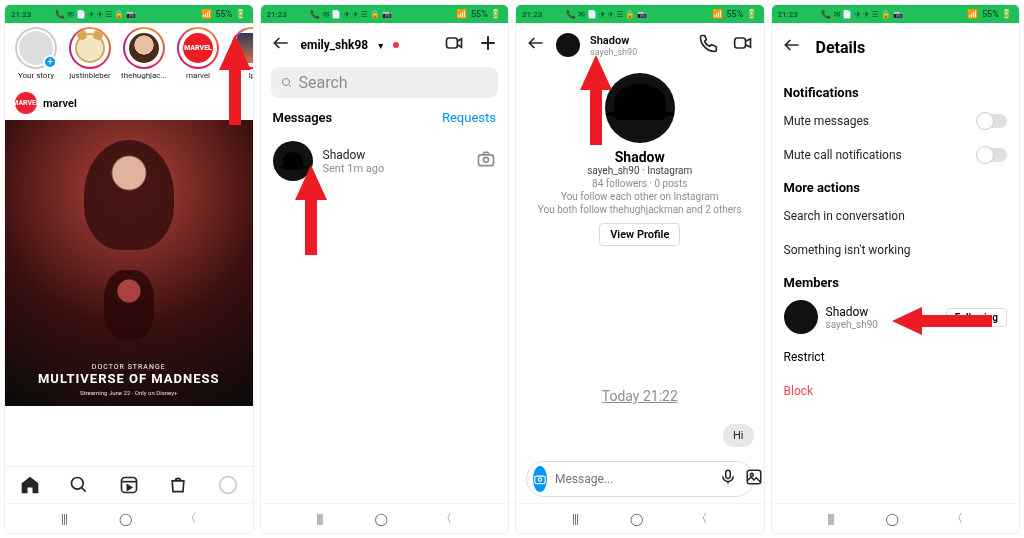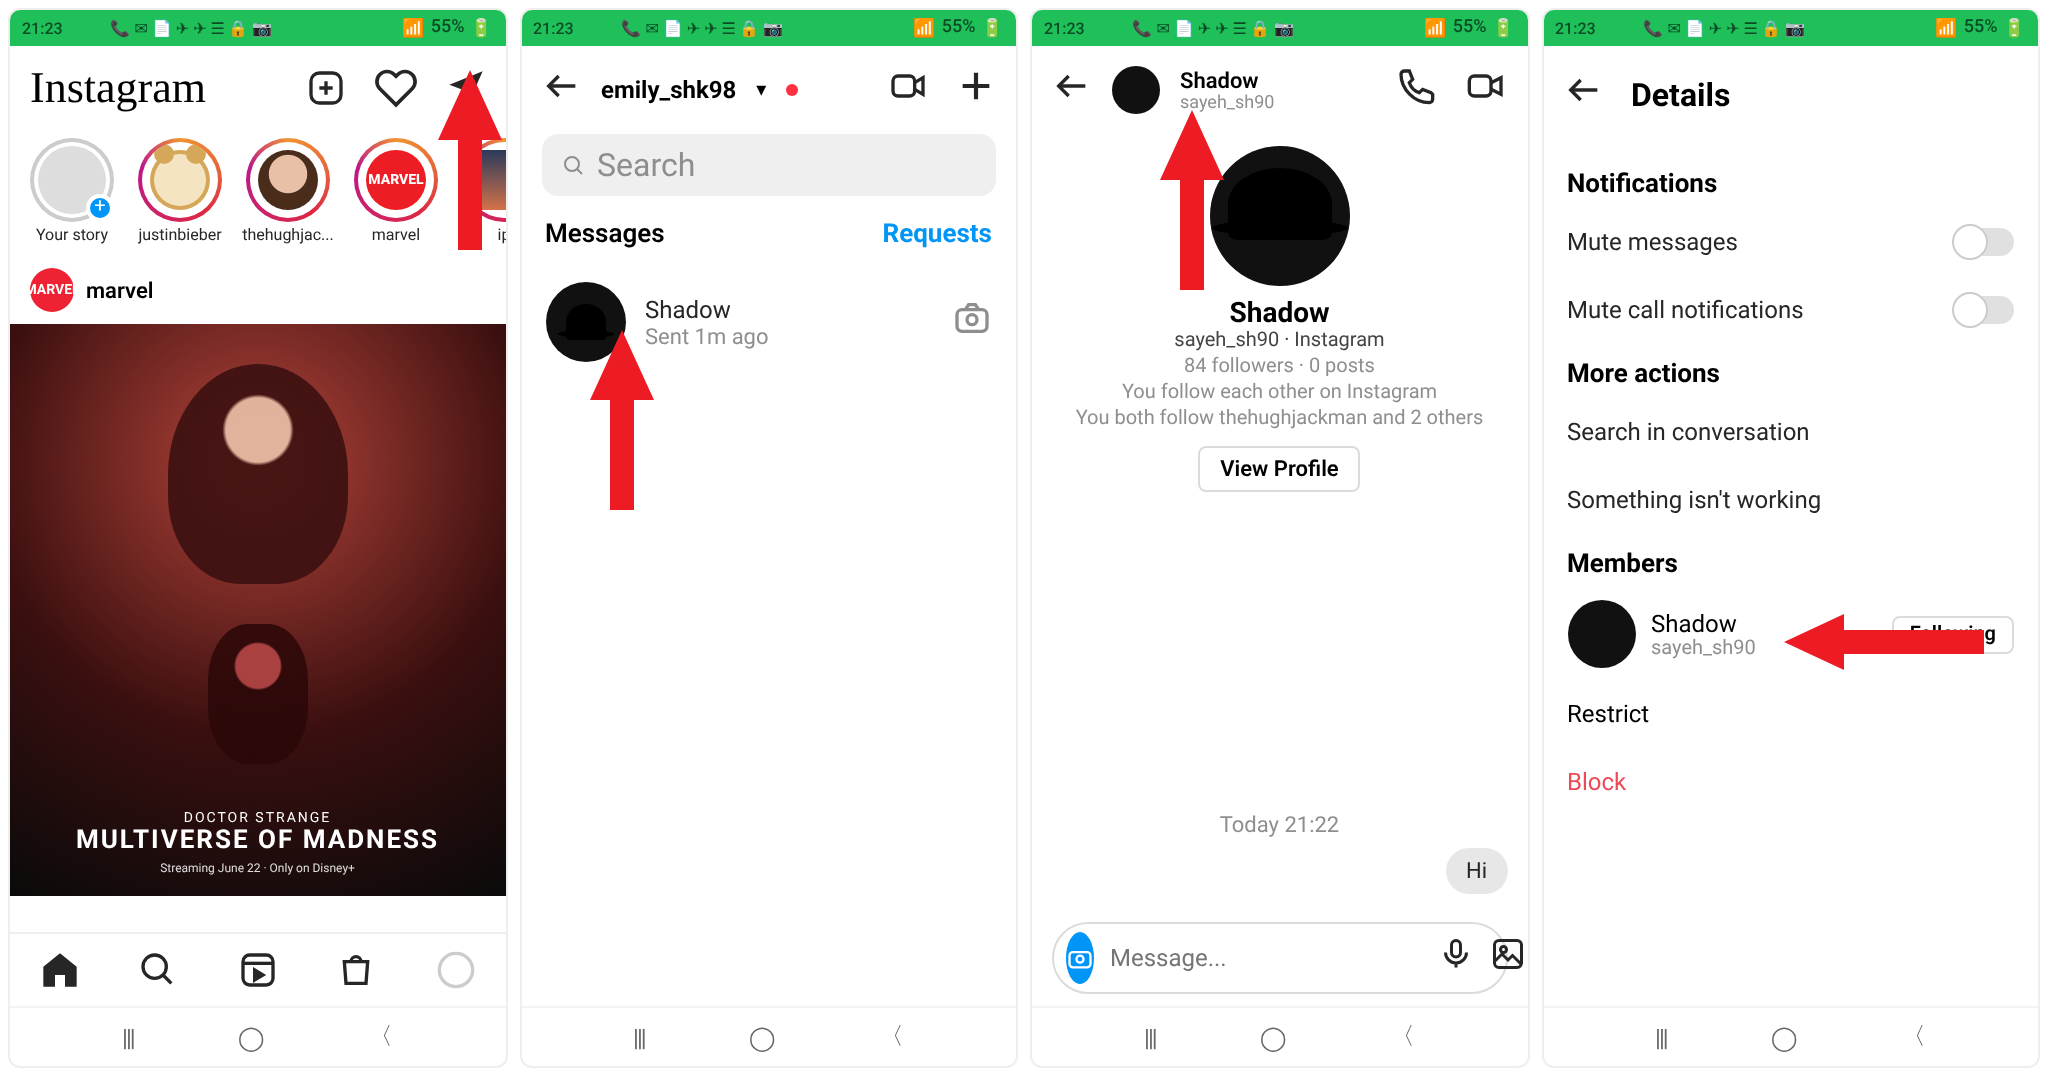--- a/index.html
+++ b/index.html
@@ -38,21 +38,21 @@
 
   
   .dm-head { display: flex; align-items: center; gap: 10px; padding: 10px; }
   .dm-user { font-size: 12px; font-weight: 700; }
   .dm-chev { font-size: 10px; }
   .dm-dot { width: 6px; height: 6px; background: #ff3040; border-radius: 50%; }
   .dm-head-icons { display: flex; gap: 14px; margin-left: auto; align-items: center; }
   .search-bar { margin: 0 10px 8px; background: #efefef; border-radius: 8px; padding: 6px 10px; display: flex; align-items: center; gap: 6px; color: #8e8e8e; font-size: 16px; }
   .msg-tabs { display: flex; justify-content: space-between; padding: 4px 12px 8px; }
   .msg-tab { font-size: 13px; font-weight: 600; }
-  .msg-tab.req { color: #0095f6; font-weight: 700; }
+  .msg-tab.req { color: #0095f6; font-weight: 400; }
   .msg-row { display: flex; align-items: center; gap: 10px; padding: 8px 12px; }
   .msg-avatar { width: 40px; height: 40px; border-radius: 50%; background: #111; display: flex; align-items: center; justify-content: center; }
   .msg-col { flex: 1; }
   .msg-name { font-size: 12px; color: #262626; }
   .msg-sub { font-size: 11px; color: #8e8e8e; }
   .camera-ic { color: #8e8e8e; }
 
   
   .chat-head { display: flex; align-items: center; gap: 10px; padding: 10px; }
   .chat-mini-av { width: 24px; height: 24px; border-radius: 50%; background: #111; }
@@ -61,21 +61,21 @@
   .chat-head-icons { display: flex; gap: 14px; margin-left: auto; }
   .chat-profile { display: flex; flex-direction: column; align-items: center; padding: 6px 20px 10px; text-align: center; }
   .chat-big-av { width: 70px; height: 70px; border-radius: 50%; background: #111; display: flex; align-items: center; justify-content: center; margin-bottom: 6px; }
   .hat { width: 52px; height: 36px; background: #000; border-radius: 50% 50% 10% 10%; position: relative; top: -6px; }
   .hat::after { content: ""; position: absolute; bottom: 2px; left: -8px; right: -8px; height: 8px; background: #000; border-radius: 50%; }
   .chat-prof-name { font-size: 14px; font-weight: 700; }
   .chat-prof-sub { font-size: 10px; color: #444; }
   .chat-prof-info { font-size: 10px; color: #8e8e8e; margin-top: 2px; }
   .view-prof-btn { margin-top: 8px; border: 1px solid #dbdbdb; border-radius: 4px; padding: 4px 10px; font-size: 11px; font-weight: 600; background: #fff; }
   .chat-body { flex: 1; display: flex; flex-direction: column; justify-content: flex-end; padding: 0 10px 6px; }
-  .chat-time { text-align: center; font-size: 11px; color: #8e8e8e; margin-bottom: 5px; }
+  .chat-time { text-align: center; font-size: 14px; color: #8e8e8e; margin-bottom: 20px; text-decoration: underline; }
   .bubble-out { align-self: flex-end; background: #e7e7e7; border-radius: 14px; padding: 5px 10px; font-size: 11px; color: #262626; margin-bottom: 8px; }
   .composer { display: flex; align-items: center; gap: 8px; border: 1px solid #dbdbdb; border-radius: 20px; padding: 4px 6px; margin: 0 10px 6px; }
   .cam-circle { width: 26px; height: 26px; border-radius: 50%; background: #0095f6; display: flex; align-items: center; justify-content: center; color: #fff; }
   .composer input { border: none; outline: none; flex: 1; font-size: 12px; color: #8e8e8e; background: transparent; }
   .composer-icons { display: flex; gap: 8px; color: #262626; }
 
   
   .det-head { display: flex; align-items: center; gap: 14px; padding: 12px 10px; }
   .det-title { font-size: 16px; font-weight: 700; }
   .det-section { padding: 6px 12px; }
@@ -113,42 +113,20 @@
         <span>21:23</span>
         <span style="margin-left:4px;">📞 ✉ 📄 ✈ ✈ ☰ 🔒 📷</span>
       </div>
     <div class="right">
         <span>📶</span>
         <span>55%</span>
         <span>🔋</span>
       </div>
   </div>
 
-  <div class="ig-header">
-    <div class="ig-logo">Instagram</div>
-    <div class="ig-header-icons">
-      <span class="icon-btn">
-        <svg width="20" height="20" viewBox="0 0 24 24" fill="none" stroke="#262626" stroke-width="2">
-            <rect x="3" y="3" width="18" height="18" rx="5"></rect>
-            <line x1="12" y1="8" x2="12" y2="16"></line>
-            <line x1="8" y1="12" x2="16" y2="12"></line>
-          </svg>
-      </span>
-      <span class="icon-btn">
-        <svg width="22" height="22" viewBox="0 0 24 24" fill="none" stroke="#262626" stroke-width="2">
-            <path d="M20.8 4.6a5.5 5.5 0 0 0-7.8 0L12 5.6l-1-1a5.5 5.5 0 1 0-7.8 7.8l8.8 8.8 8.8-8.8a5.5 5.5 0 0 0 0-7.8z"></path>
-          </svg>
-      </span>
-      <span class="icon-btn">
-        <svg width="20" height="20" viewBox="0 0 24 24" fill="#262626">
-            <path d="M22 2 2 10l8 3 3 9 9-20z"></path>
-          </svg>
-      </span>
-    </div>
-  </div>
 
   <div class="stories">
     <div class="story">
       <div class="story-wrap">
           <div class="story-ring gray">
             <div class="story-inner">
               <div class="self-av"></div>
             </div>
           </div>
           <div class="add-badge">+</div>

